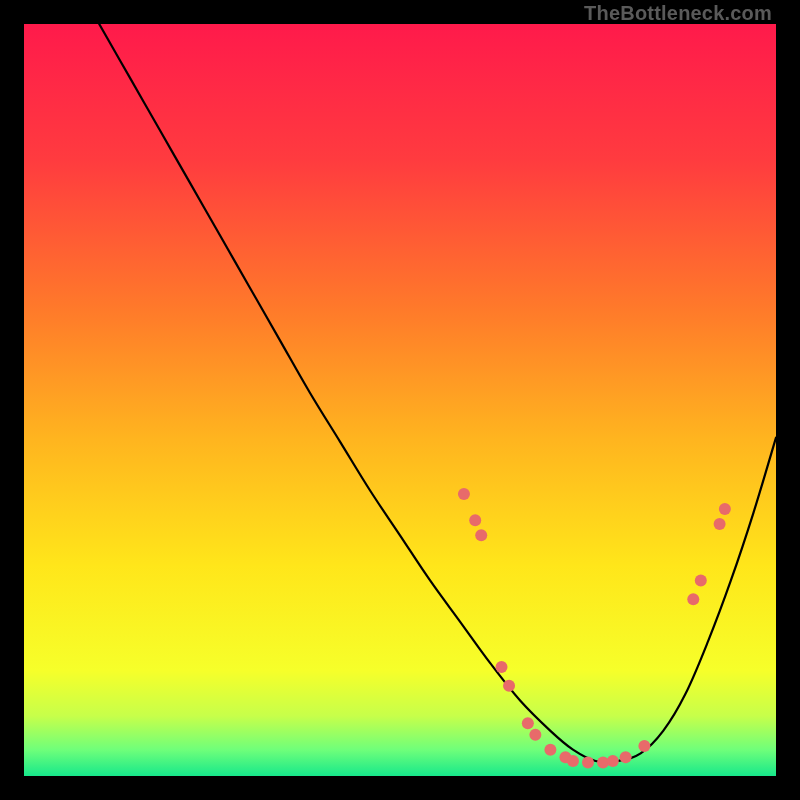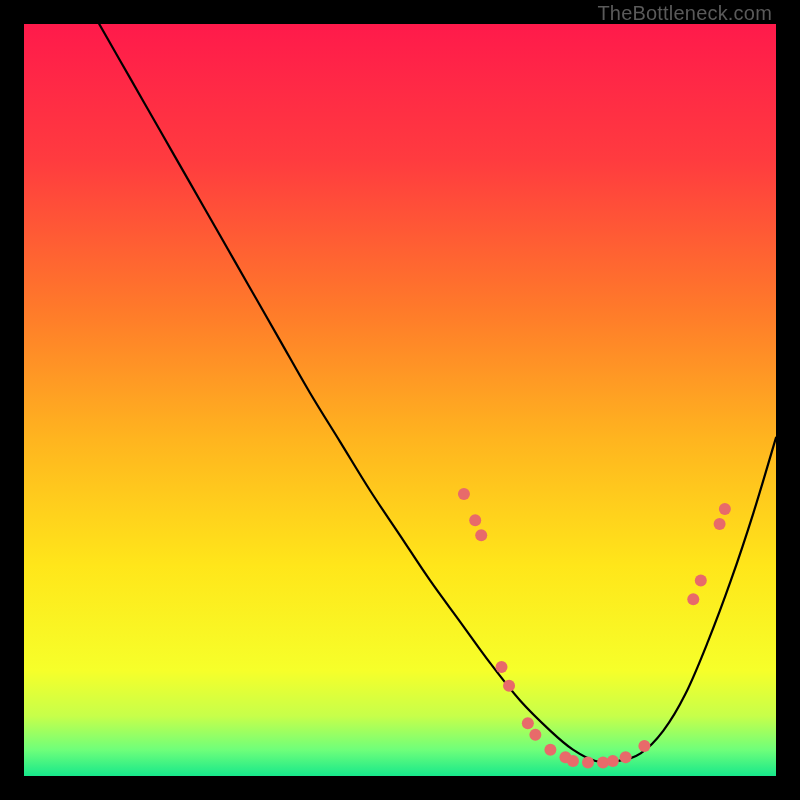--- a/index.html
+++ b/index.html
@@ -24,21 +24,21 @@
     left: 0;
     top: 0;
     width: 752px;
     height: 752px;
   }
   .watermark {
     position: absolute;
     top: 2px;
     right: 28px;
     font-size: 20px;
-    font-weight: 400;
+    font-weight: 700;
     color: #5a5a5a;
     letter-spacing: 0.2px;
   }
 </style>
 </head>
 <body>
 
 <div class="watermark">TheBottleneck.com</div>
 
 <div class="frame">

